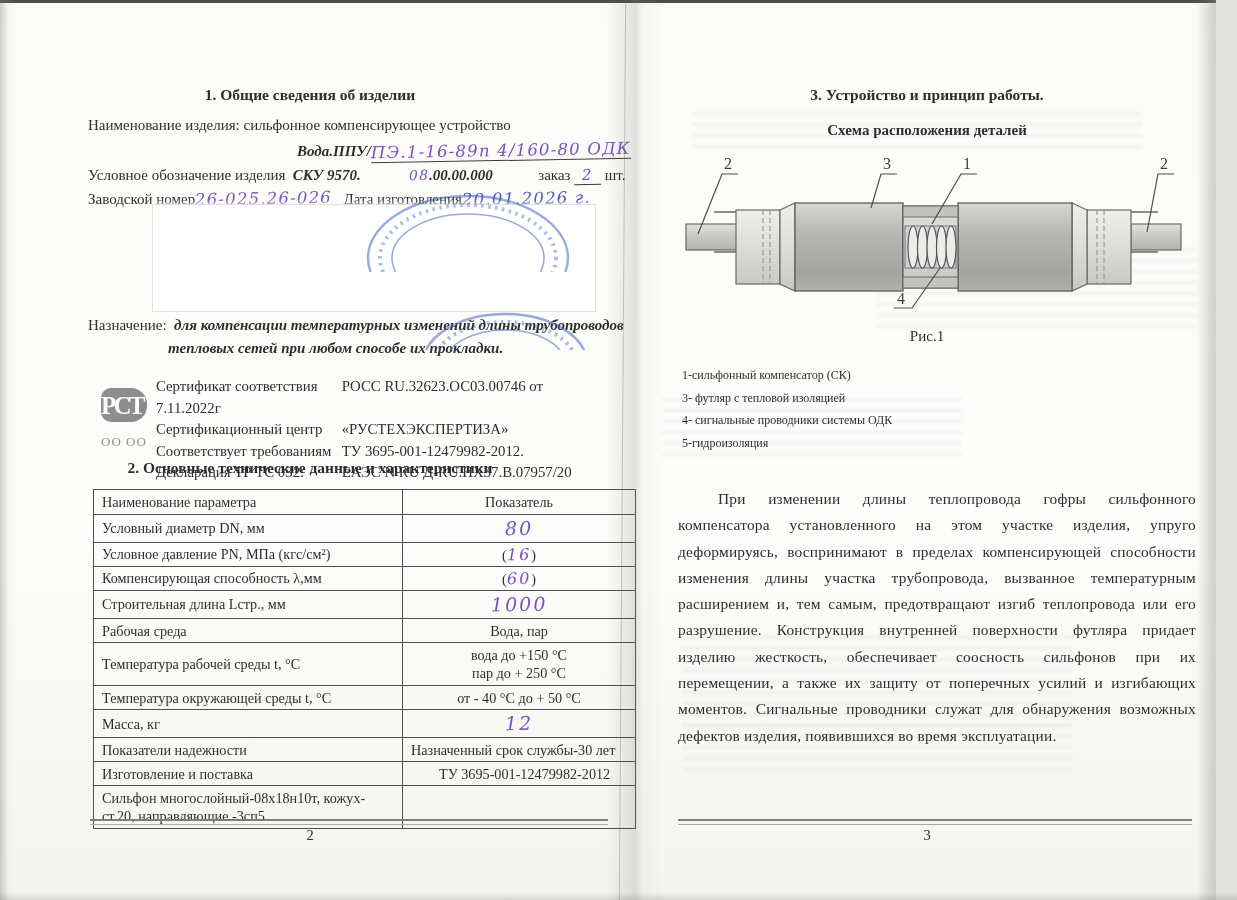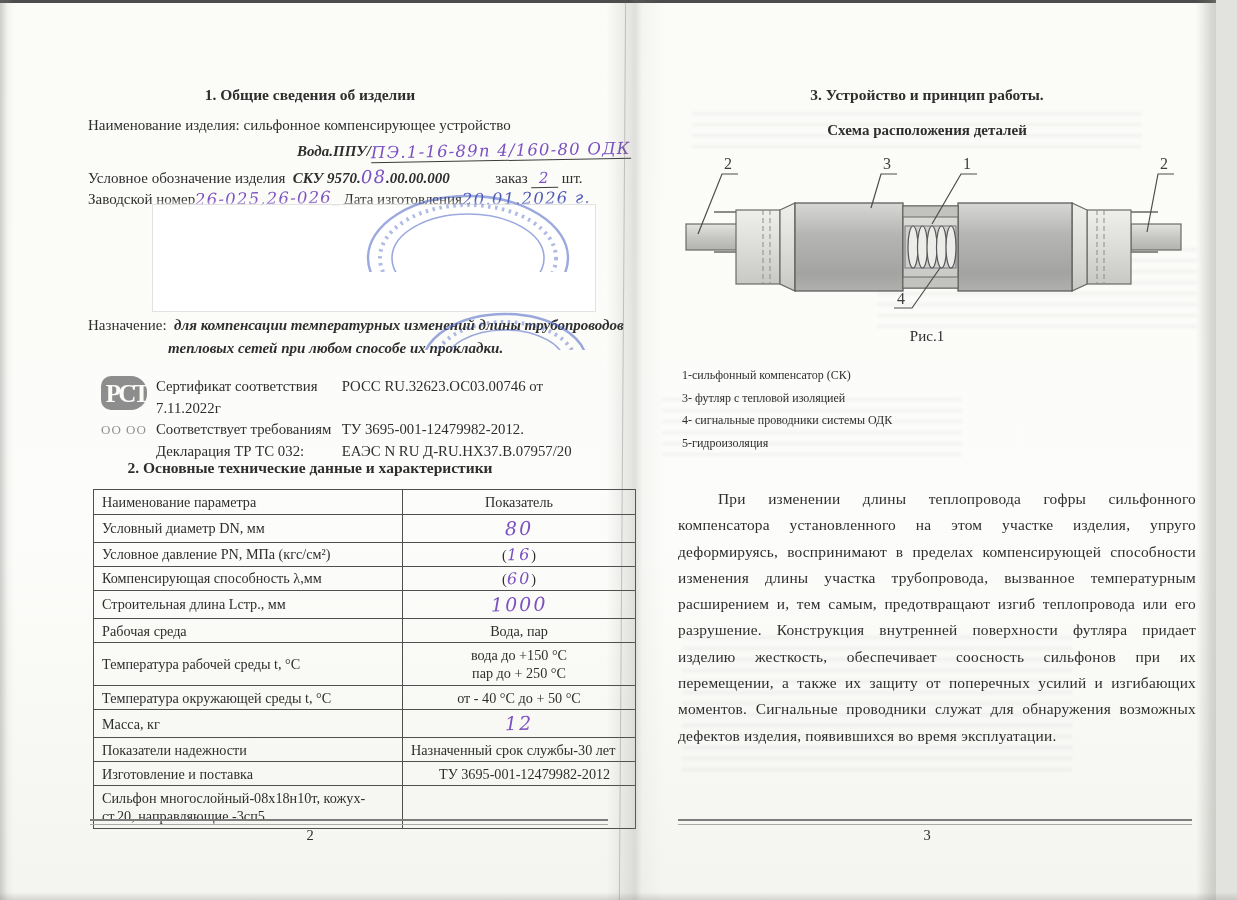--- a/index.html
+++ b/index.html
@@ -94,21 +94,21 @@
     <div class="abs doc-title" style="top:86px;left:0;">1. Общие сведения об изделии</div>
 
     <div class="abs doc-text" style="top:117px;left:78px;">Наименование изделия: сильфонное компенсирующее устройство</div>
 
     <div class="abs doc-text" style="top:141px;left:287px;white-space:nowrap;">
       <span class="bi">Вода.ППУ/</span><span class="hand uline">ПЭ.1-16-89п 4/160-80 ОДК</span>
     </div>
 
     <div class="abs doc-text" style="top:166px;left:78px;white-space:nowrap;">
       <span>Условное обозначение изделия</span>&nbsp;
-      <span class="bi">СКУ 9570.</span><span class="hand" style="font-size:18px;">08</span><span class="bi">.00.00.000</span>
+      <span class="bi">СКУ 9570.</span><span class="hand" style="font-size:14px;margin-left:48px;">08</span><span class="bi">.00.00.000</span>
       <span style="display:inline-block;width:38px;"></span>
       <span>заказ</span>
       <span class="hand uline pad-u" style="font-size:15px;">2</span>
       <span>шт.</span>
     </div>
 
     <div class="abs doc-text" style="top:189px;left:78px;white-space:nowrap;">
       <span>Заводской номер</span><span class="hand">26-025,26-026</span><span>_</span>
       <span>Дата изготовления</span><span class="hand hand-blue">20.01.2026 г.</span>
     </div>
@@ -141,31 +141,35 @@
           </clipPath>
         </defs>
       <g clip-path="url(#st2clip)" stroke="#4a63c4" fill="none">
         <ellipse cx="85" cy="72" rx="82" ry="50" stroke-width="2.4"></ellipse>
         <ellipse cx="85" cy="72" rx="60" ry="34" stroke-width="1.5"></ellipse>
         <ellipse cx="85" cy="72" rx="71" ry="42" stroke-width="4" stroke-dasharray="2.5 4.5" opacity=".8"></ellipse>
       </g>
     </svg>
 
     <div class="abs rst-wrap" style="top:376px;left:88px;">
-      <div style="width:46px;height:34px;margin:0 auto;border-radius:10px 16px 16px 10px;
-                  background:#8d8d8d;color:#fbfbf8;display:flex;align-items:center;justify-content:flex-end;">
+      <div style="width:46px;height:34px;margin:12px auto;border-radius:10px 16px 16px 10px;
+                  background:#8d8d8d;color:#fbfbf8;display:flex;align-items:center;justify-content:flex-start;">
         <span class="rst-letters" style="color:#fbfbf8;">РСТ</span>
       </div>
       <div class="rst-sub">ОО ОО</div>
     </div>
 
     <div class="abs cert-block" style="top:376px;left:146px;">
       <div>
         <span class="cert-label">Сертификат соответствия</span>
         <span>РОСС RU.32623.ОС03.00746 от 7.11.2022г</span>
+      </div>
+      <div>
+        <span class="cert-label">Сертификационный центр</span>
+        <span>«РУСТЕХЭКСПЕРТИЗА»</span>
       </div>
       <div>
         <span class="cert-label">Соответствует требованиям</span>
         <span>ТУ 3695-001-12479982-2012.</span>
       </div>
       <div>
         <span class="cert-label">Декларация ТР ТС 032:</span>
         <span>ЕАЭС N RU Д-RU.НХ37.В.07957/20</span>
       </div>
     </div>

